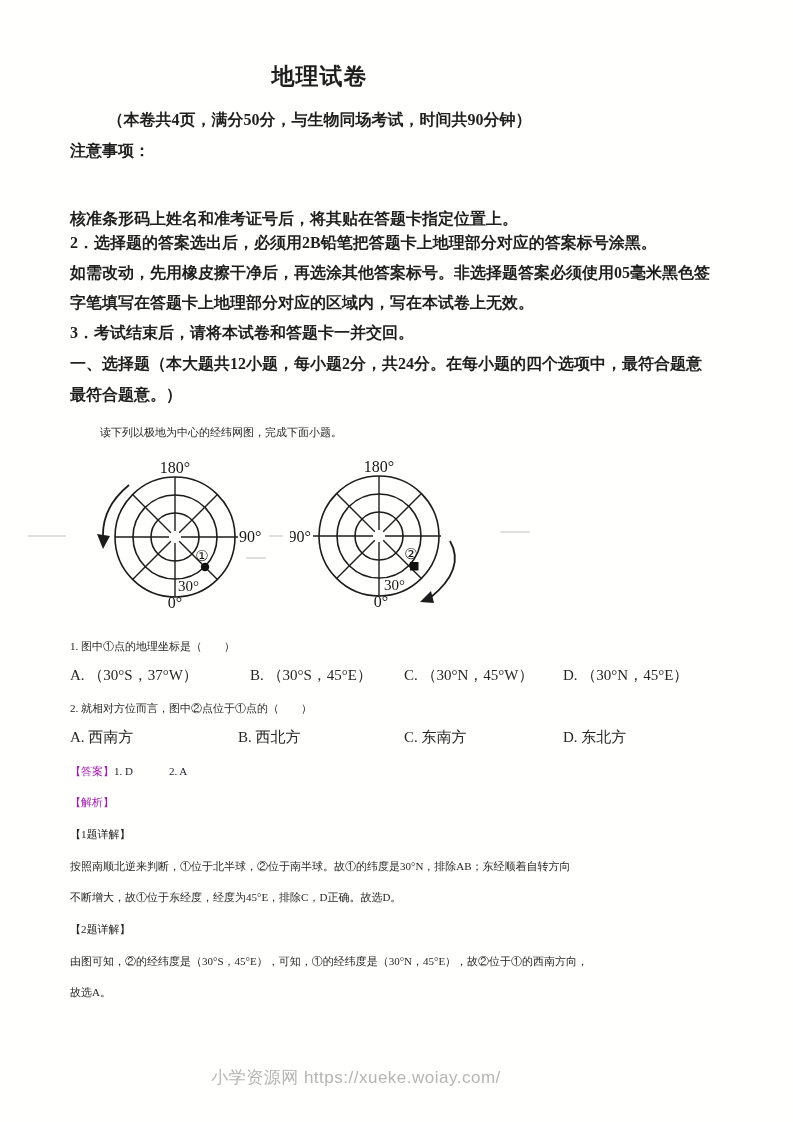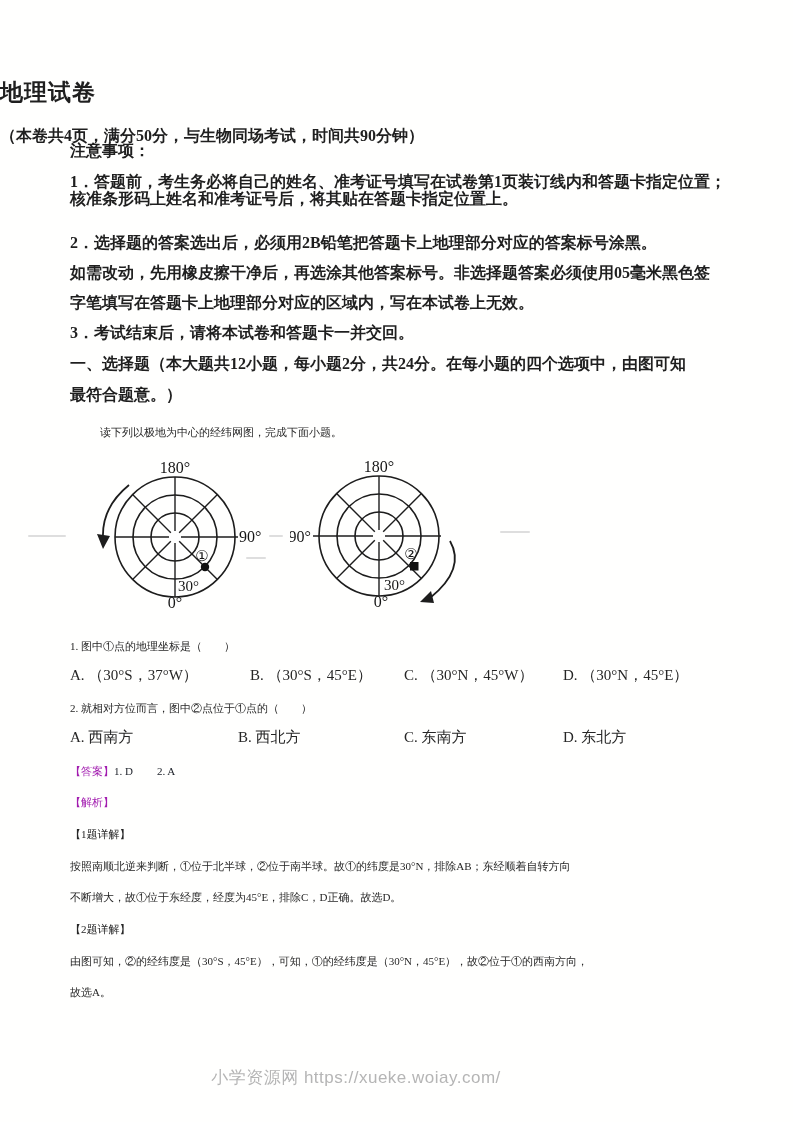--- a/index.html
+++ b/index.html
@@ -2,21 +2,21 @@
 <html><head>
 <meta charset="utf-8">
 <style>
   html,body{margin:0;padding:0;background:#ffffff;}
   .page{
     position:relative;width:793px;height:1122px;background:#fffffe;
     font-family:"Liberation Serif","DejaVu Serif",serif;color:#1f1f1f;overflow:hidden;
   }
   .ln{position:absolute;left:70px;font-size:16px;line-height:22px;white-space:nowrap;text-align:center;}
   .bold{font-weight:bold;}
-  .center{left:0;width:639px;text-align:left;margin-top:16px;}
+  .center{left:0;width:639px;text-align:center;}
   .title{font-size:23px;letter-spacing:1px;}
   .body15{font-size:11px;color:#262626;}
   .accent{color:#a21caf;}
   .opt{position:absolute;font-size:15px;white-space:nowrap;color:#262626;}
   .ansitem{color:#20242c;}
   .footer{
     position:absolute;left:0;top:1066px;width:712px;text-align:center;
     font-family:"Liberation Sans","DejaVu Sans",sans-serif;
     font-size:17px;color:#b5b5b5;letter-spacing:0.5px;
   }
@@ -26,28 +26,27 @@
 </style>
 </head>
 <body>
 
 <div class="page">
 
   <div class="ln center bold title" style="top:66px;">地理试卷</div>
   <div class="ln center bold" style="top:109px;">（本卷共4页，满分50分，与生物同场考试，时间共90分钟）</div>
 
   <div class="ln bold" style="top:140px;">注意事项：</div>
-  <div class="ln bold" style="top:171px;">1．答题前，考生务必将自己的姓名、准考证号填写在试卷第1页装订线内和答题卡指定位置；</div>
-  <div class="ln bold" style="top:188px;">核准条形码上姓名和准考证号后，将其贴在答题卡指定位置上。</div>
+  <div class="ln bold" style="top:208px;">核准条形码上姓名和准考证号后，将其贴在答题卡指定位置上。</div>
   <div class="ln bold" style="top:232px;">2．选择题的答案选出后，必须用2B铅笔把答题卡上地理部分对应的答案标号涂黑。</div>
   <div class="ln bold" style="top:262px;">如需改动，先用橡皮擦干净后，再选涂其他答案标号。非选择题答案必须使用05毫米黑色签</div>
   <div class="ln bold" style="top:292px;">字笔填写在答题卡上地理部分对应的区域内，写在本试卷上无效。</div>
   <div class="ln bold" style="top:322px;">3．考试结束后，请将本试卷和答题卡一并交回。</div>
 
-  <div class="ln bold" style="top:353px;">一、选择题（本大题共12小题，每小题2分，共24分。在每小题的四个选项中，由图可知</div>
+  <div class="ln bold" style="top:353px;">一、选择题（本大题共12小题，每小题2分，共24分。在每小题的四个选项中，最符合题意</div>
   <div class="ln bold" style="top:384px;">最符合题意。）</div>
 
   <div class="ln body15" style="top:421px;left:100px;">读下列以极地为中心的经纬网图，完成下面小题。</div>
 
   <svg class="diag" style="left:85px;top:452px;" width="180" height="165" viewBox="0 0 180 165">
     <g stroke="#1d1d1d" stroke-width="1.6" fill="none">
       <circle cx="90" cy="85" r="24"></circle>
       <circle cx="90" cy="85" r="42"></circle>
       <circle cx="90" cy="85" r="60"></circle>
     </g>
@@ -112,21 +111,21 @@
 
   <div class="ln body15" style="top:697px;">2. 就相对方位而言，图中②点位于①点的（　　）</div>
   <div>
     <span class="opt" style="left:70px;top:728px;">A. 西南方</span>
     <span class="opt" style="left:238px;top:728px;">B. 西北方</span>
     <span class="opt" style="left:404px;top:728px;">C. 东南方</span>
     <span class="opt" style="left:563px;top:728px;">D. 东北方</span>
   </div>
 
   <div class="ln body15" style="top:760px;">
-    <span class="accent">【答案】</span><span class="ansitem">1. D</span><span class="ansitem" style="margin-left:24px;">2. A</span>
+    <span class="accent">【答案】</span><span class="ansitem">1. D</span><span class="ansitem" style="margin-left:36px;">2. A</span>
   </div>
 
   <div class="ln body15 accent" style="top:791px;">【解析】</div>
   <div class="ln body15" style="top:823px;">【1题详解】</div>
   <div class="ln body15" style="top:855px;">按照南顺北逆来判断，①位于北半球，②位于南半球。故①的纬度是30°N，排除AB；东经顺着自转方向</div>
   <div class="ln body15" style="top:886px;">不断增大，故①位于东经度，经度为45°E，排除C，D正确。故选D。</div>
   <div class="ln body15" style="top:918px;">【2题详解】</div>
   <div class="ln body15" style="top:950px;">由图可知，②的经纬度是（30°S，45°E），可知，①的经纬度是（30°N，45°E），故②位于①的西南方向，</div>
   <div class="ln body15" style="top:981px;">故选A。</div>
 

